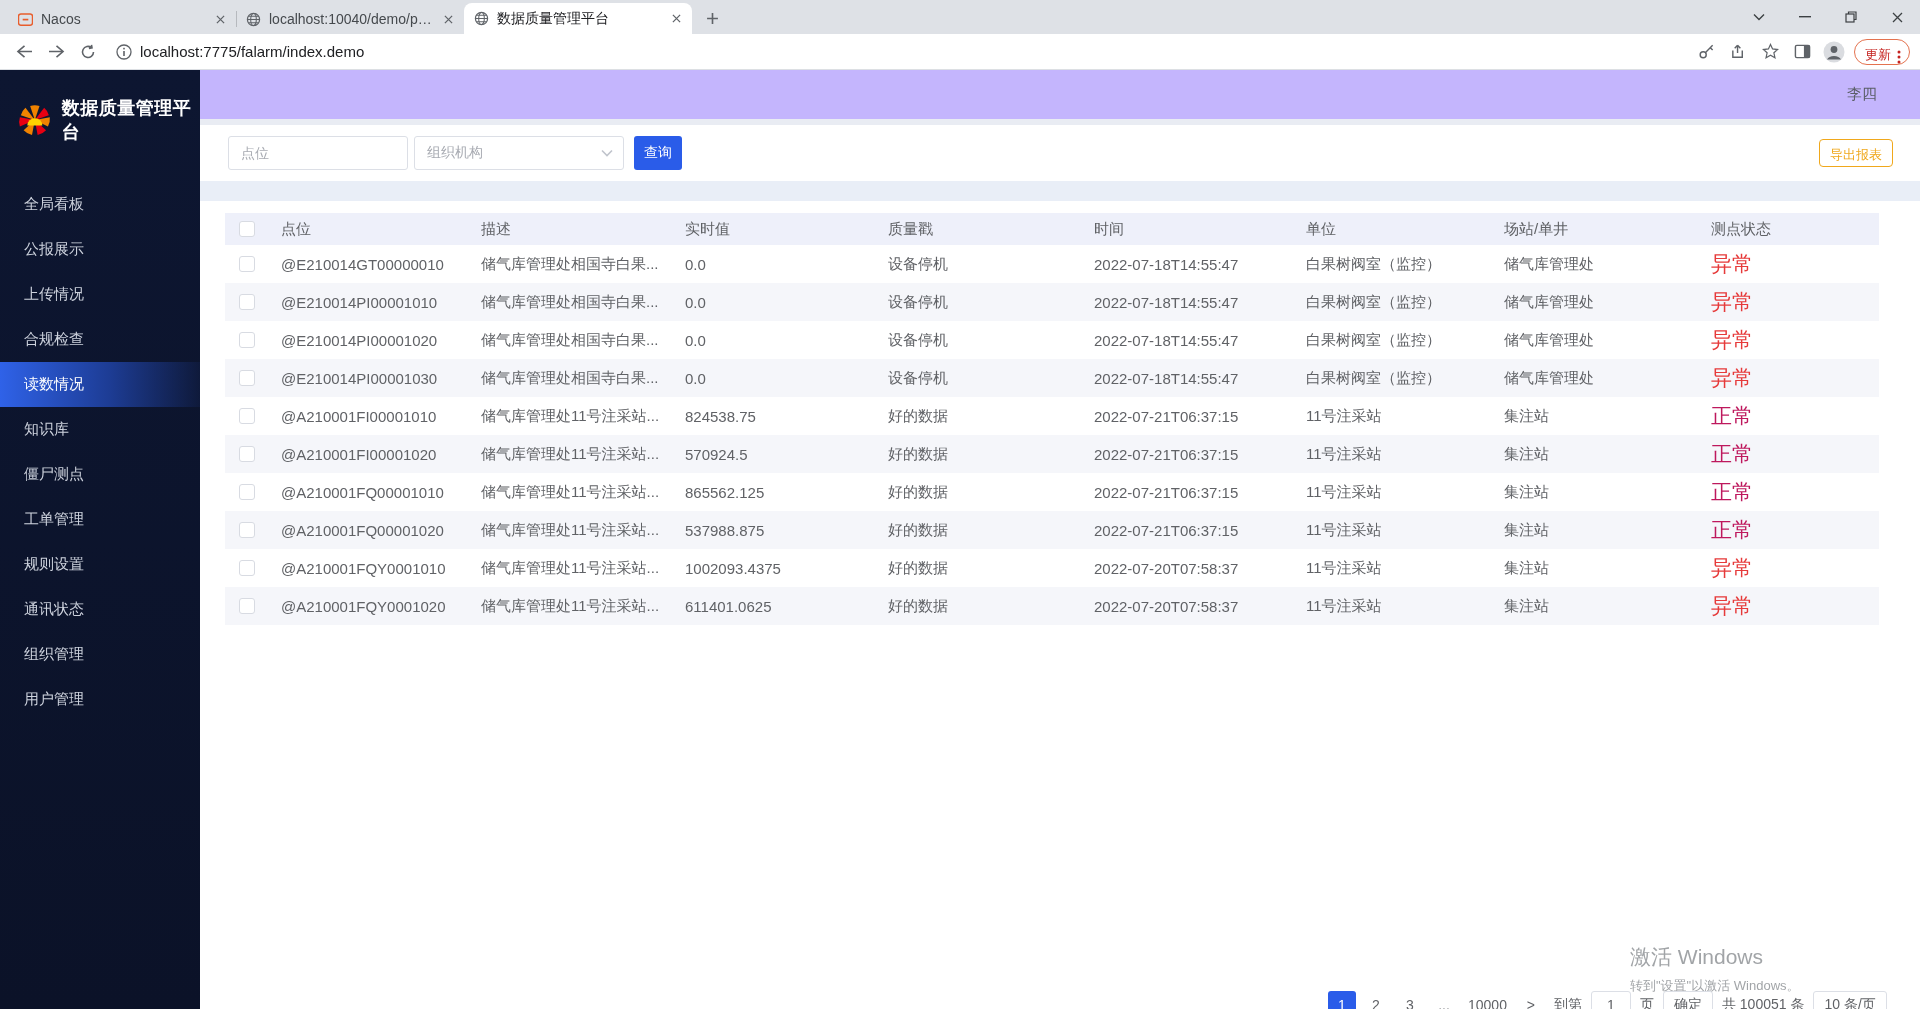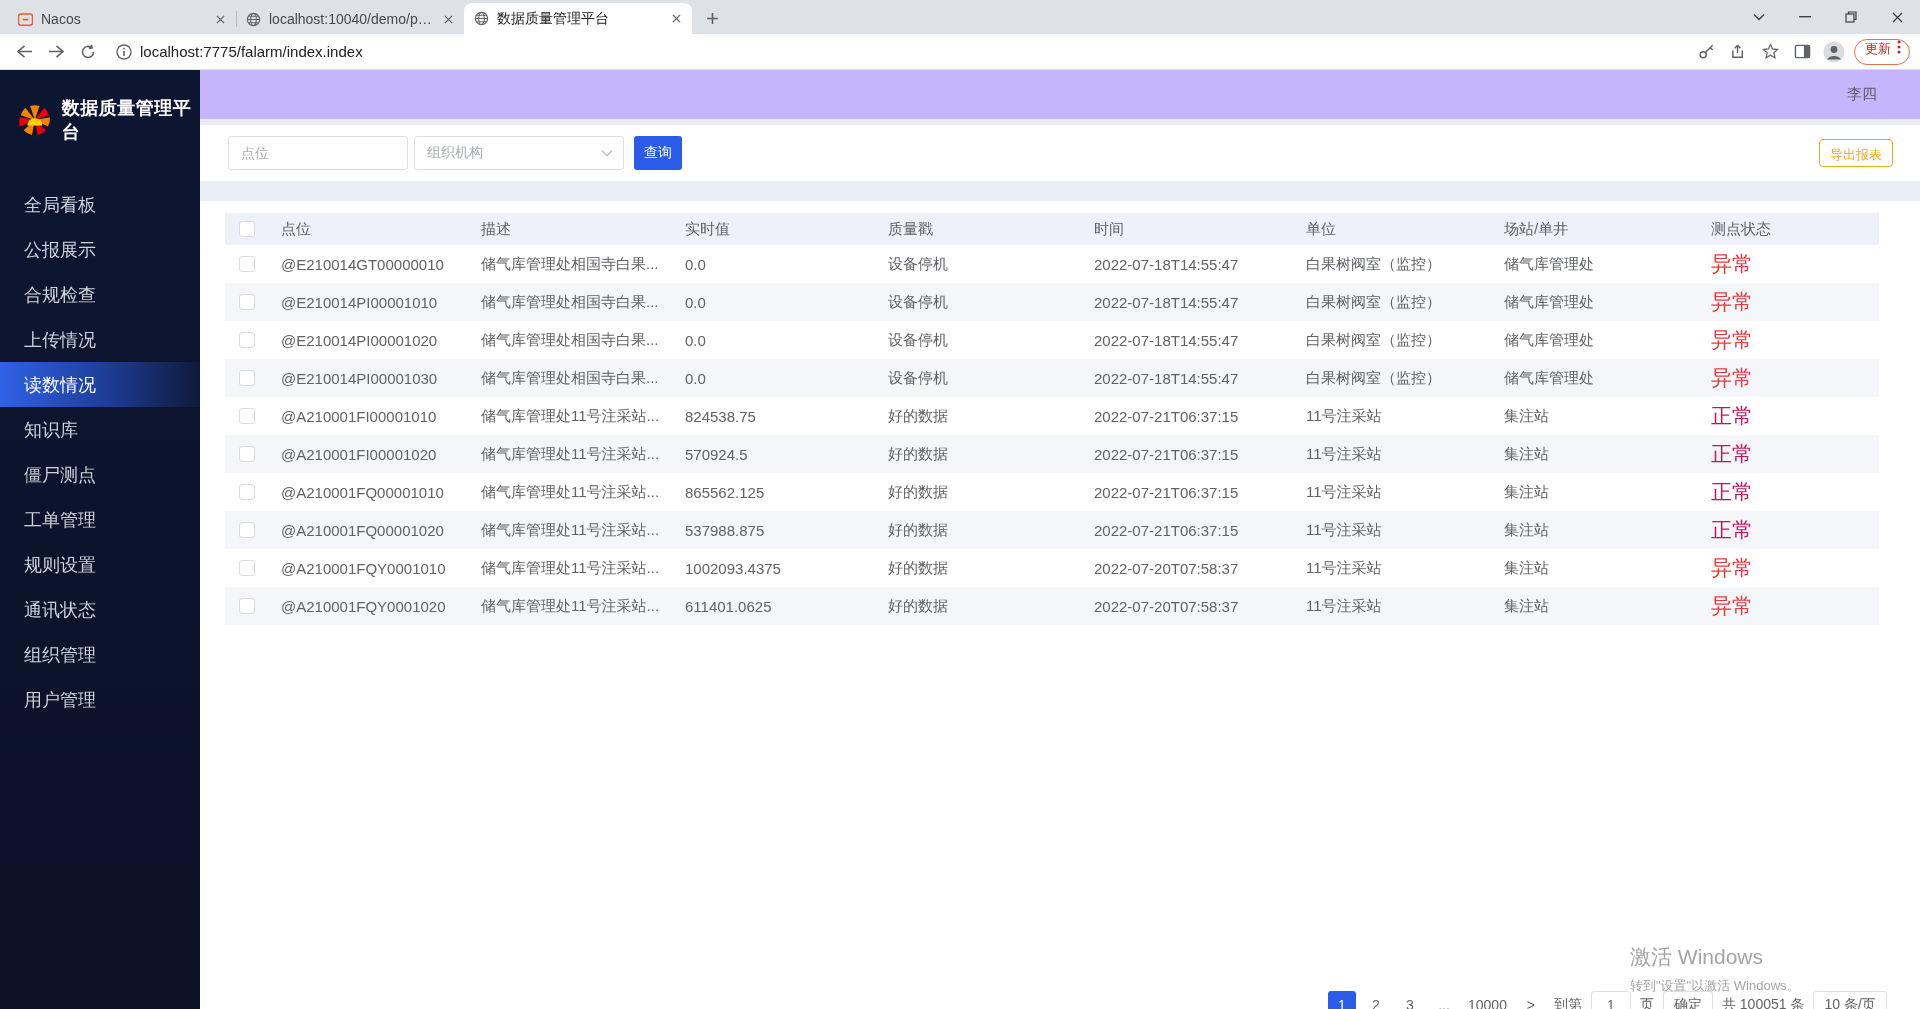--- a/index.html
+++ b/index.html
@@ -19,31 +19,31 @@
   .newtab { width:28px; height:28px; margin:0 0 2px 6px; display:flex; align-items:center; justify-content:center; }
   .winctrl { margin-left:auto; display:flex; height:34px; }
   .winctrl > div { width:46px; height:34px; display:flex; align-items:center; justify-content:center; }
 
   .toolbar { height:36px; background:#fff; border-bottom:1px solid #dcdfe3; display:flex; align-items:center; padding:0 10px; flex:none; }
   .navbtn { width:28px; height:28px; display:flex; align-items:center; justify-content:center; margin-right:4px; }
   .urlbox { flex:1; height:30px; display:flex; align-items:center; gap:8px; padding:0 10px; }
   .url { font-size:15px; color:#202124; }
   .tb-ic { width:28px; height:28px; display:flex; align-items:center; justify-content:center; margin-left:4px; }
   .updatepill { margin-left:6px; height:26px; border:1.5px solid #e4724f; border-radius:14px; display:flex;
-                align-items:flex-start; gap:6px; padding:0 8px 0 10px; color:#c5221f; font-size:13px; }
+                align-items:flex-end; gap:6px; padding:0 8px 0 10px; color:#c5221f; font-size:13px; }
 
   
   .app { flex:1; display:flex; min-height:0; }
 
   .sidebar { width:200px; background:linear-gradient(180deg,#0d1631 0%,#0b1228 100%); color:#cdd2dd; flex:none;
              display:flex; flex-direction:column; }
   .brand { display:flex; align-items:center; gap:10px; padding:26px 0 24px 18px; }
   .brand-title { color:#fff; font-size:18px; font-weight:bold; letter-spacing:0.5px; }
   .menu { margin-top:14px; }
-  .menu-item { height:45px; display:flex; align-items:center; padding-left:24px; font-size:18px; cursor:pointer; }
+  .menu-item { height:45px; display:flex; align-items:center; padding-left:24px; font-size:15px; cursor:pointer; }
   .menu-item.active { background:linear-gradient(90deg,#2f62e8 0%,#1d3c94 55%,rgba(21,40,96,0.25) 100%); color:#fff; }
 
   .main { flex:1; display:flex; flex-direction:column; position:relative; overflow:hidden; min-width:0; }
   .topbar { height:55px; background:#c4b5fd; border-bottom:6px solid #e9ecf3; display:flex; align-items:center;
             justify-content:flex-end; padding-right:43px; font-size:15px; color:#5a5e66; flex:none; }
 
   .filterbar { height:56px; background:#fff; display:flex; align-items:center; padding-left:28px; position:relative; flex:none; }
   .f-input { width:180px; height:34px; border:1px solid #dcdfe6; border-radius:3px; padding:0 12px; font-size:14px; color:#606266;
              font-family:inherit; }
   .f-input::placeholder { color:#a8abb2; }
@@ -175,21 +175,21 @@
         <svg width="16" height="16" viewBox="0 0 16 16">
           <path d="M13.5 8 a5.5 5.5 0 1 1 -2 -4.3 M11.5 0.8 L12 3.9 L8.9 4.4" fill="none" stroke="#5f6368" stroke-width="1.6"></path>
         </svg>
       </div>
     <div class="urlbox">
       <svg width="16" height="16" viewBox="0 0 16 16">
           <circle cx="8" cy="8" r="7" fill="none" stroke="#5f6368" stroke-width="1.3"></circle>
           <rect x="7.2" y="7" width="1.6" height="5" fill="#5f6368"></rect>
           <rect x="7.2" y="3.8" width="1.6" height="1.6" fill="#5f6368"></rect>
         </svg>
-      <span class="url">localhost:7775/falarm/index.index</span>
+      <span class="url">localhost:7775/falarm/index.demo</span>
     </div>
     <div class="tb-ic">
         <svg width="17" height="17" viewBox="0 0 18 18">
           <circle cx="5.5" cy="12.5" r="3.2" fill="none" stroke="#5f6368" stroke-width="1.5"></circle>
           <path d="M8 10 L15.5 2.5 M13 5 L15.5 7.5" fill="none" stroke="#5f6368" stroke-width="1.5"></path>
         </svg>
       </div>
     <div class="tb-ic">
         <svg width="17" height="17" viewBox="0 0 18 18">
           <path d="M3 8 V15 H13 V8" fill="none" stroke="#5f6368" stroke-width="1.5"></path>
@@ -243,24 +243,24 @@
       </div>
       <nav class="menu">
 
       <div class="menu-item">
             <span>全局看板</span>
           </div>
           <div class="menu-item">
             <span>公报展示</span>
           </div>
           <div class="menu-item">
+            <span>上传情况</span>
+          </div>
+          <div class="menu-item">
             <span>合规检查</span>
-          </div>
-          <div class="menu-item">
-            <span>上传情况</span>
           </div>
           <div class="menu-item active">
             <span>读数情况</span>
           </div>
           <div class="menu-item">
             <span>知识库</span>
           </div>
           <div class="menu-item">
             <span>僵尸测点</span>
           </div>

